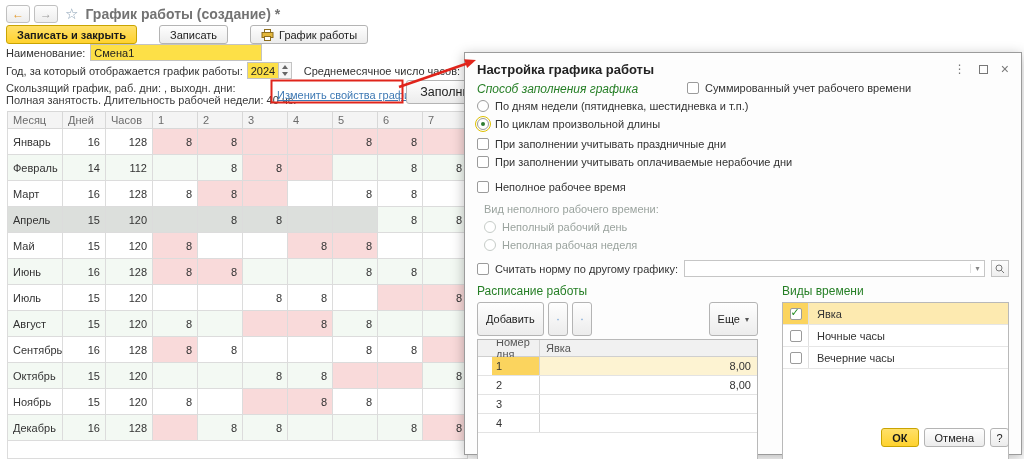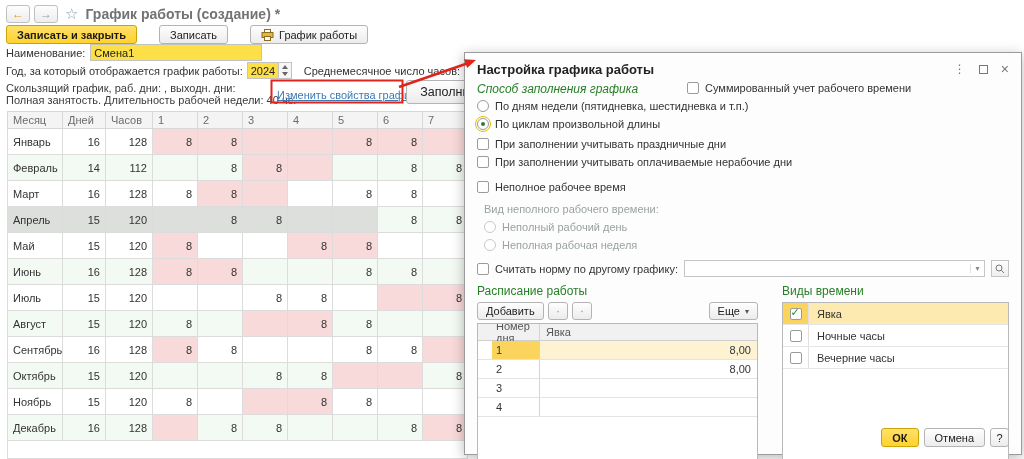--- a/index.html
+++ b/index.html
@@ -75,21 +75,21 @@
   .dis{color:#9aa39e;}
   .indent{margin-left:7px;}
   .norm-row{display:flex;align-items:center;gap:6px;margin-top:7px;height:17px;}
   .lookup{flex:1;height:17px;border:1px solid #c6c6c6;background:#fff;display:flex;align-items:center;box-sizing:border-box;}
   .lookup .dd{margin-left:auto;width:13px;text-align:center;color:#888;font-size:8px;border-left:1px solid #e0e0e0;cursor:pointer;}
 
   .columns{display:flex;gap:24px;margin-top:7px;}
   .col-left{width:281px;flex:none;}
   .col-right{flex:1;}
   .tb-toolbar{display:flex;gap:4px;margin:4px 0 3px 0;align-items:center;}
-  .btn.small{height:17px;padding:8px 8px;}
+  .btn.small{height:17px;padding:16px 8px;}
   .arrbtn{width:20px;height:17px;}
   .spacer{flex:1;}
   .sched2{width:100%;height:138px;border:1px solid #b9b9b9;box-sizing:border-box;background:#fff;overflow:hidden;}
   .s2-head{display:flex;height:16px;background:#f1f1f1;border-bottom:1px solid #cfcfcf;color:#555;align-items:center;}
   .s2-c1{width:48px;flex:none;padding:0 4px;border-right:1px solid #d4d4d4;box-sizing:border-box;height:100%;display:flex;align-items:center;margin-left:14px;}
   .s2-c2{flex:1;padding:0 6px;display:flex;align-items:center;}
   .s2-row{display:flex;height:18px;border-bottom:1px solid #e3e3e3;align-items:stretch;cursor:pointer;}
   .s2-row .s2-c2{justify-content:flex-end;}
   .s2-row.selrow .s2-c1{background:#fbd45e;}
   .s2-row.selrow .s2-c2{background:#fdf3d2;}

